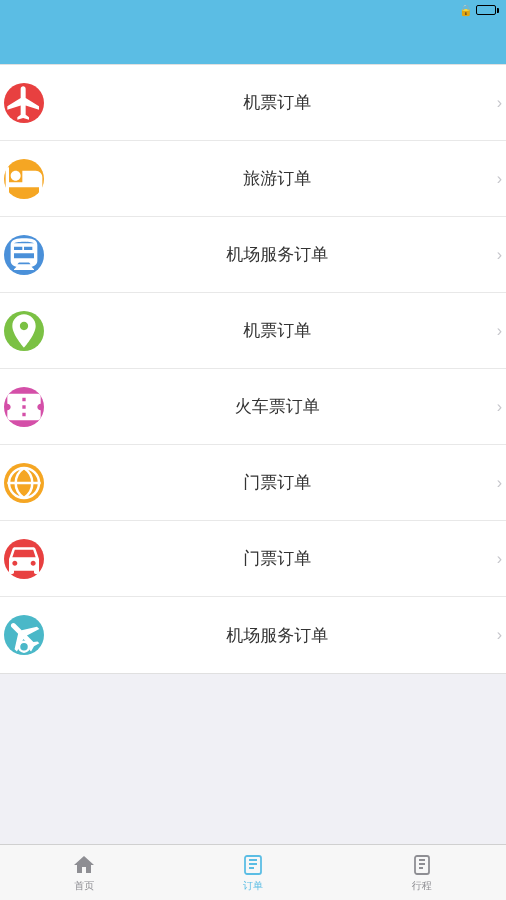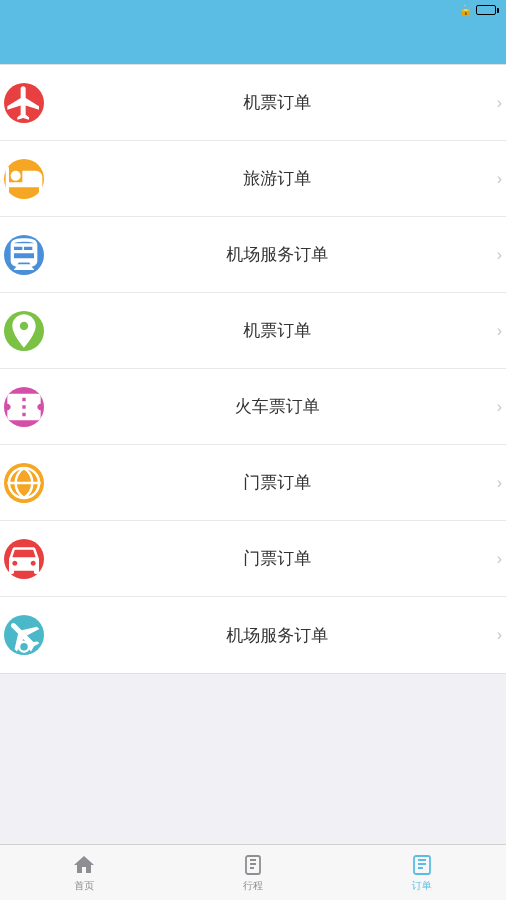--- a/index.html
+++ b/index.html
@@ -242,30 +242,30 @@
 <div class="tab-bar" id="tab-bar">
     <div class="tab-item">
     <span style="color:#8e8e93; display:flex;">
         <svg viewBox="0 0 24 24" width="24" height="24" fill="currentColor">
           <path d="M10 20v-6h4v6h5v-8h3L12 3 2 12h3v8z"></path>
         </svg>
       </span>
     <span class="tab-label ">首页</span>
   </div>
     <div class="tab-item">
+    <span style="color:#5bbde4; display:flex;">
+        <svg viewBox="0 0 24 24" width="24" height="24" fill="none" stroke="currentColor" stroke-width="1.8">
+          <rect x="4" y="3" width="16" height="18" rx="2"></rect>
+          <path d="M8 7h8M8 11h8M8 15h5"></path>
+        </svg>
+      </span>
+    <span class="tab-label active">订单</span>
+  </div>
+    <div class="tab-item">
     <span style="color:#8e8e93; display:flex;">
         <svg viewBox="0 0 24 24" width="24" height="24" fill="none" stroke="currentColor" stroke-width="1.8">
           <rect x="5" y="3" width="14" height="18" rx="2"></rect>
           <path d="M9 7h6M9 11h6M9 15h4"></path>
         </svg>
       </span>
     <span class="tab-label ">行程</span>
   </div>
-    <div class="tab-item">
-    <span style="color:#5bbde4; display:flex;">
-        <svg viewBox="0 0 24 24" width="24" height="24" fill="none" stroke="currentColor" stroke-width="1.8">
-          <rect x="4" y="3" width="16" height="18" rx="2"></rect>
-          <path d="M8 7h8M8 11h8M8 15h5"></path>
-        </svg>
-      </span>
-    <span class="tab-label active">订单</span>
-  </div>
   </div>
 
 </body></html>

